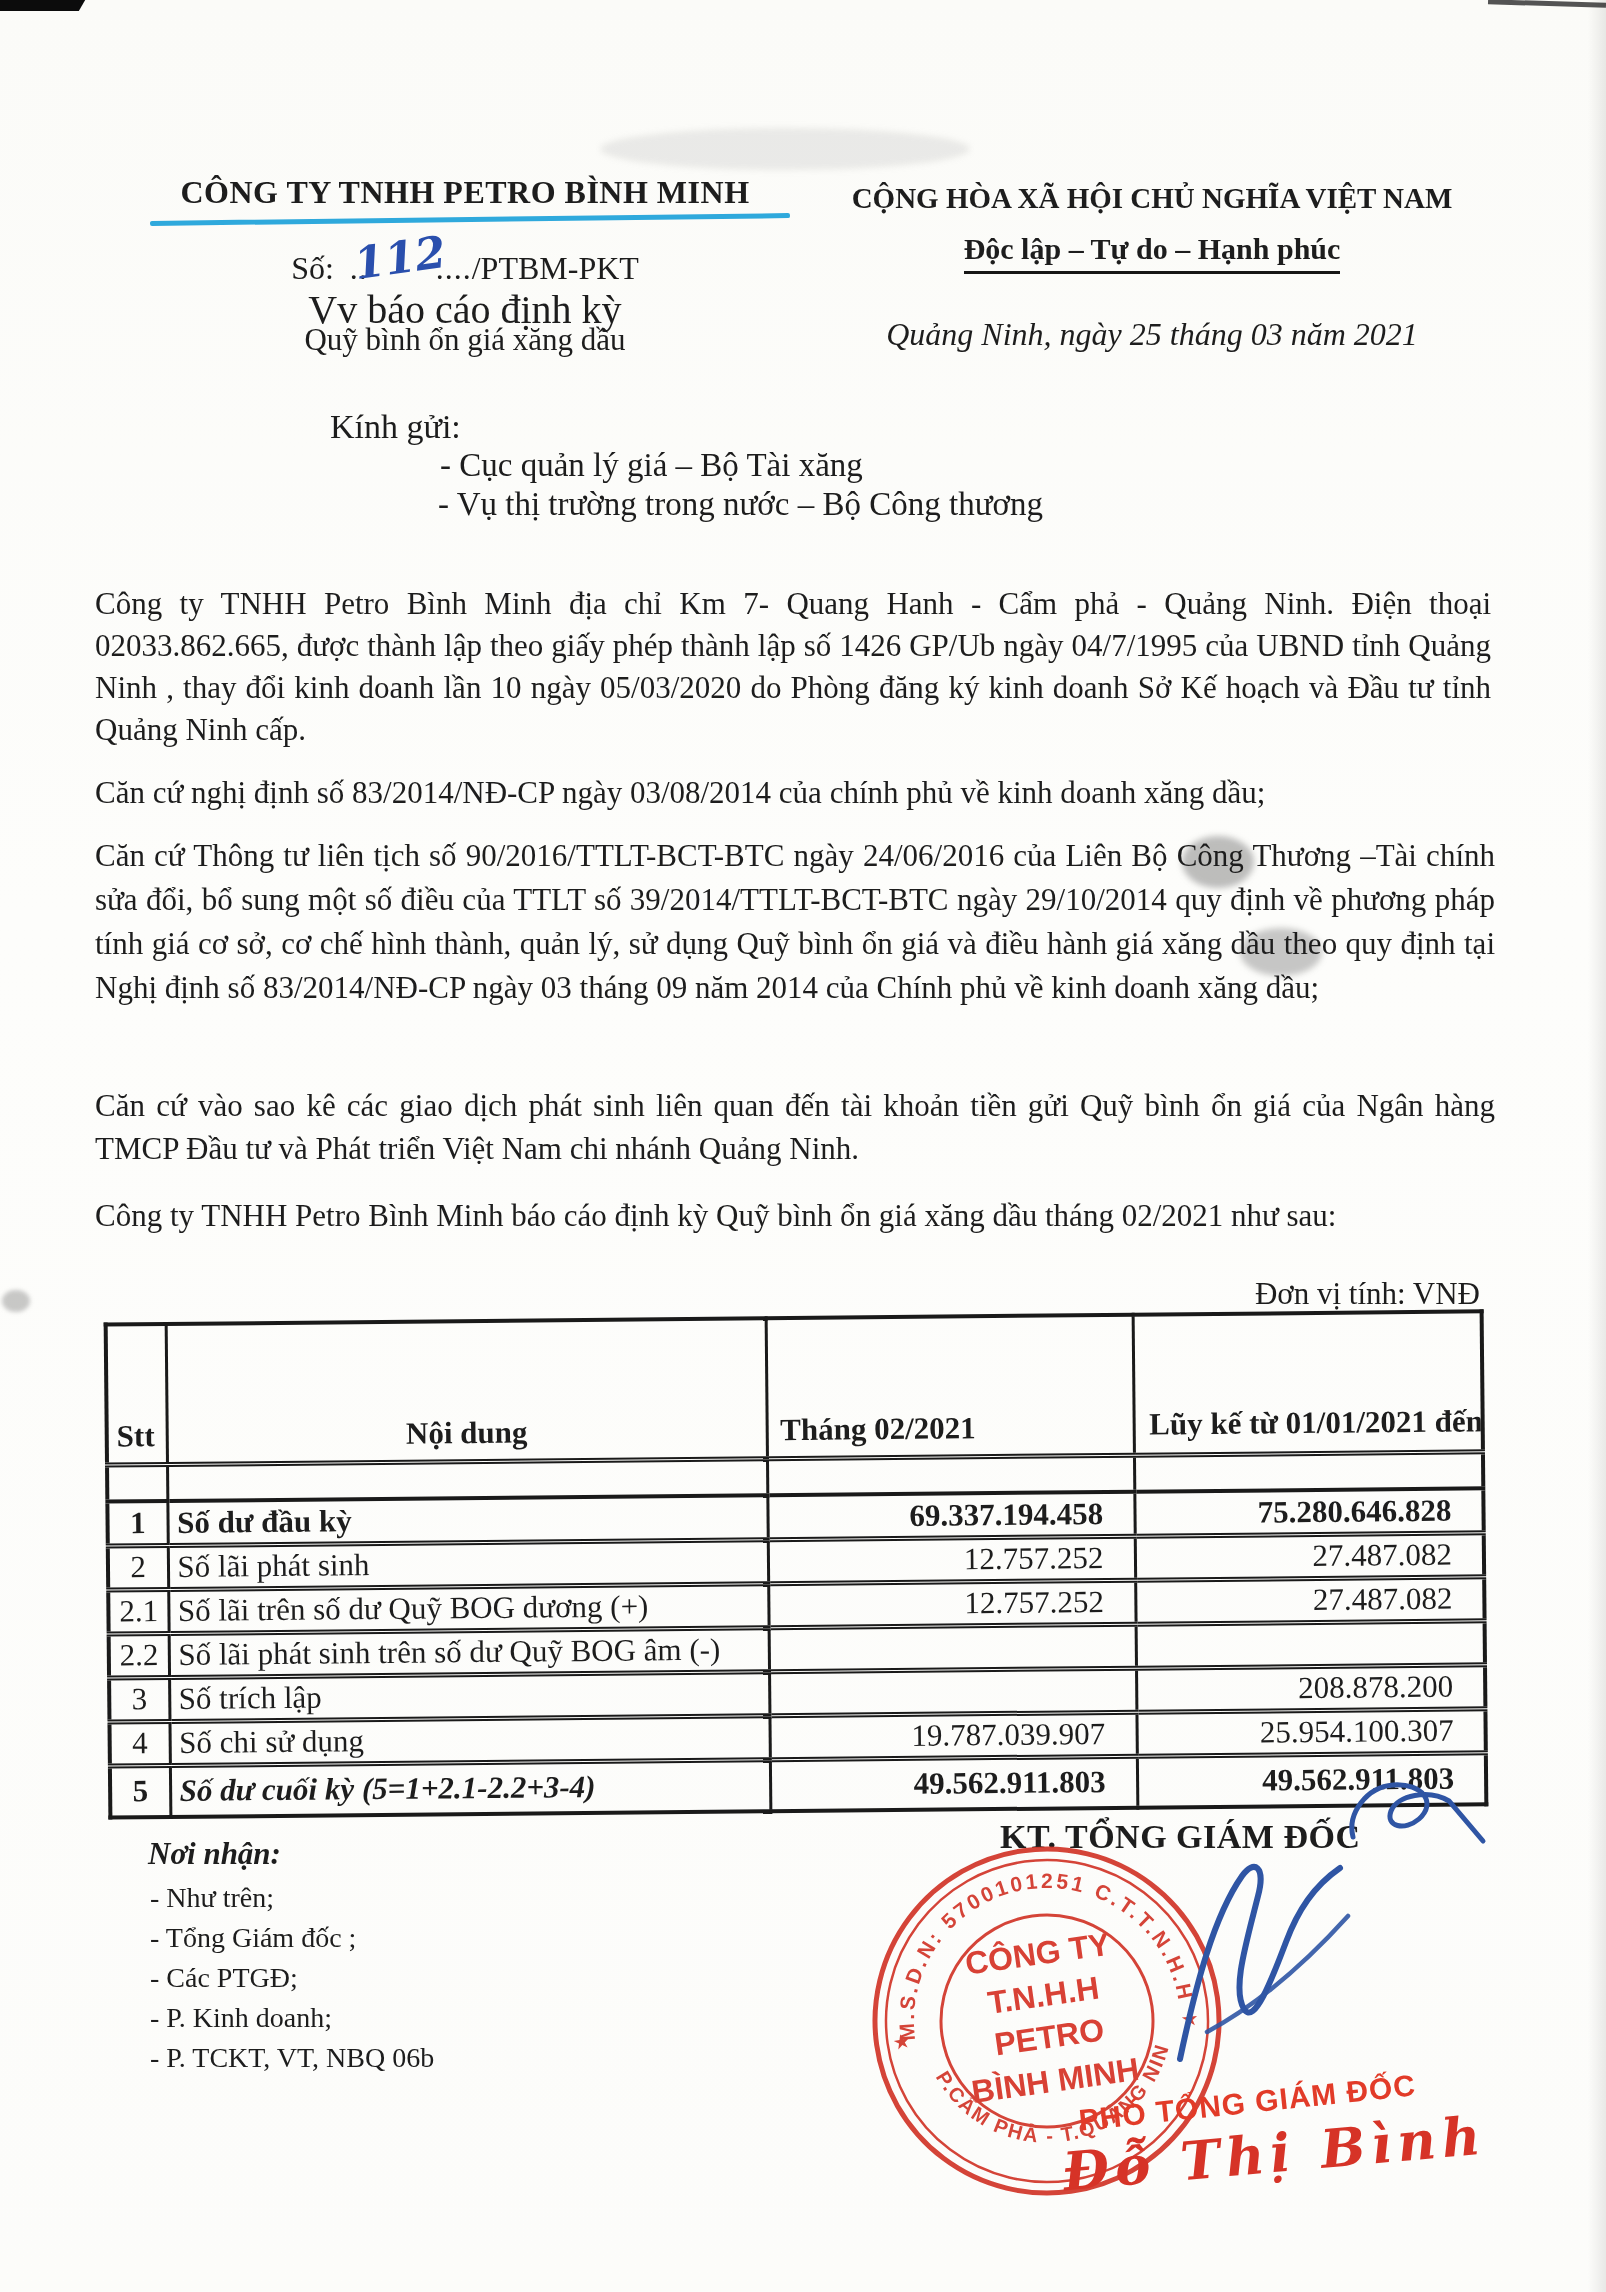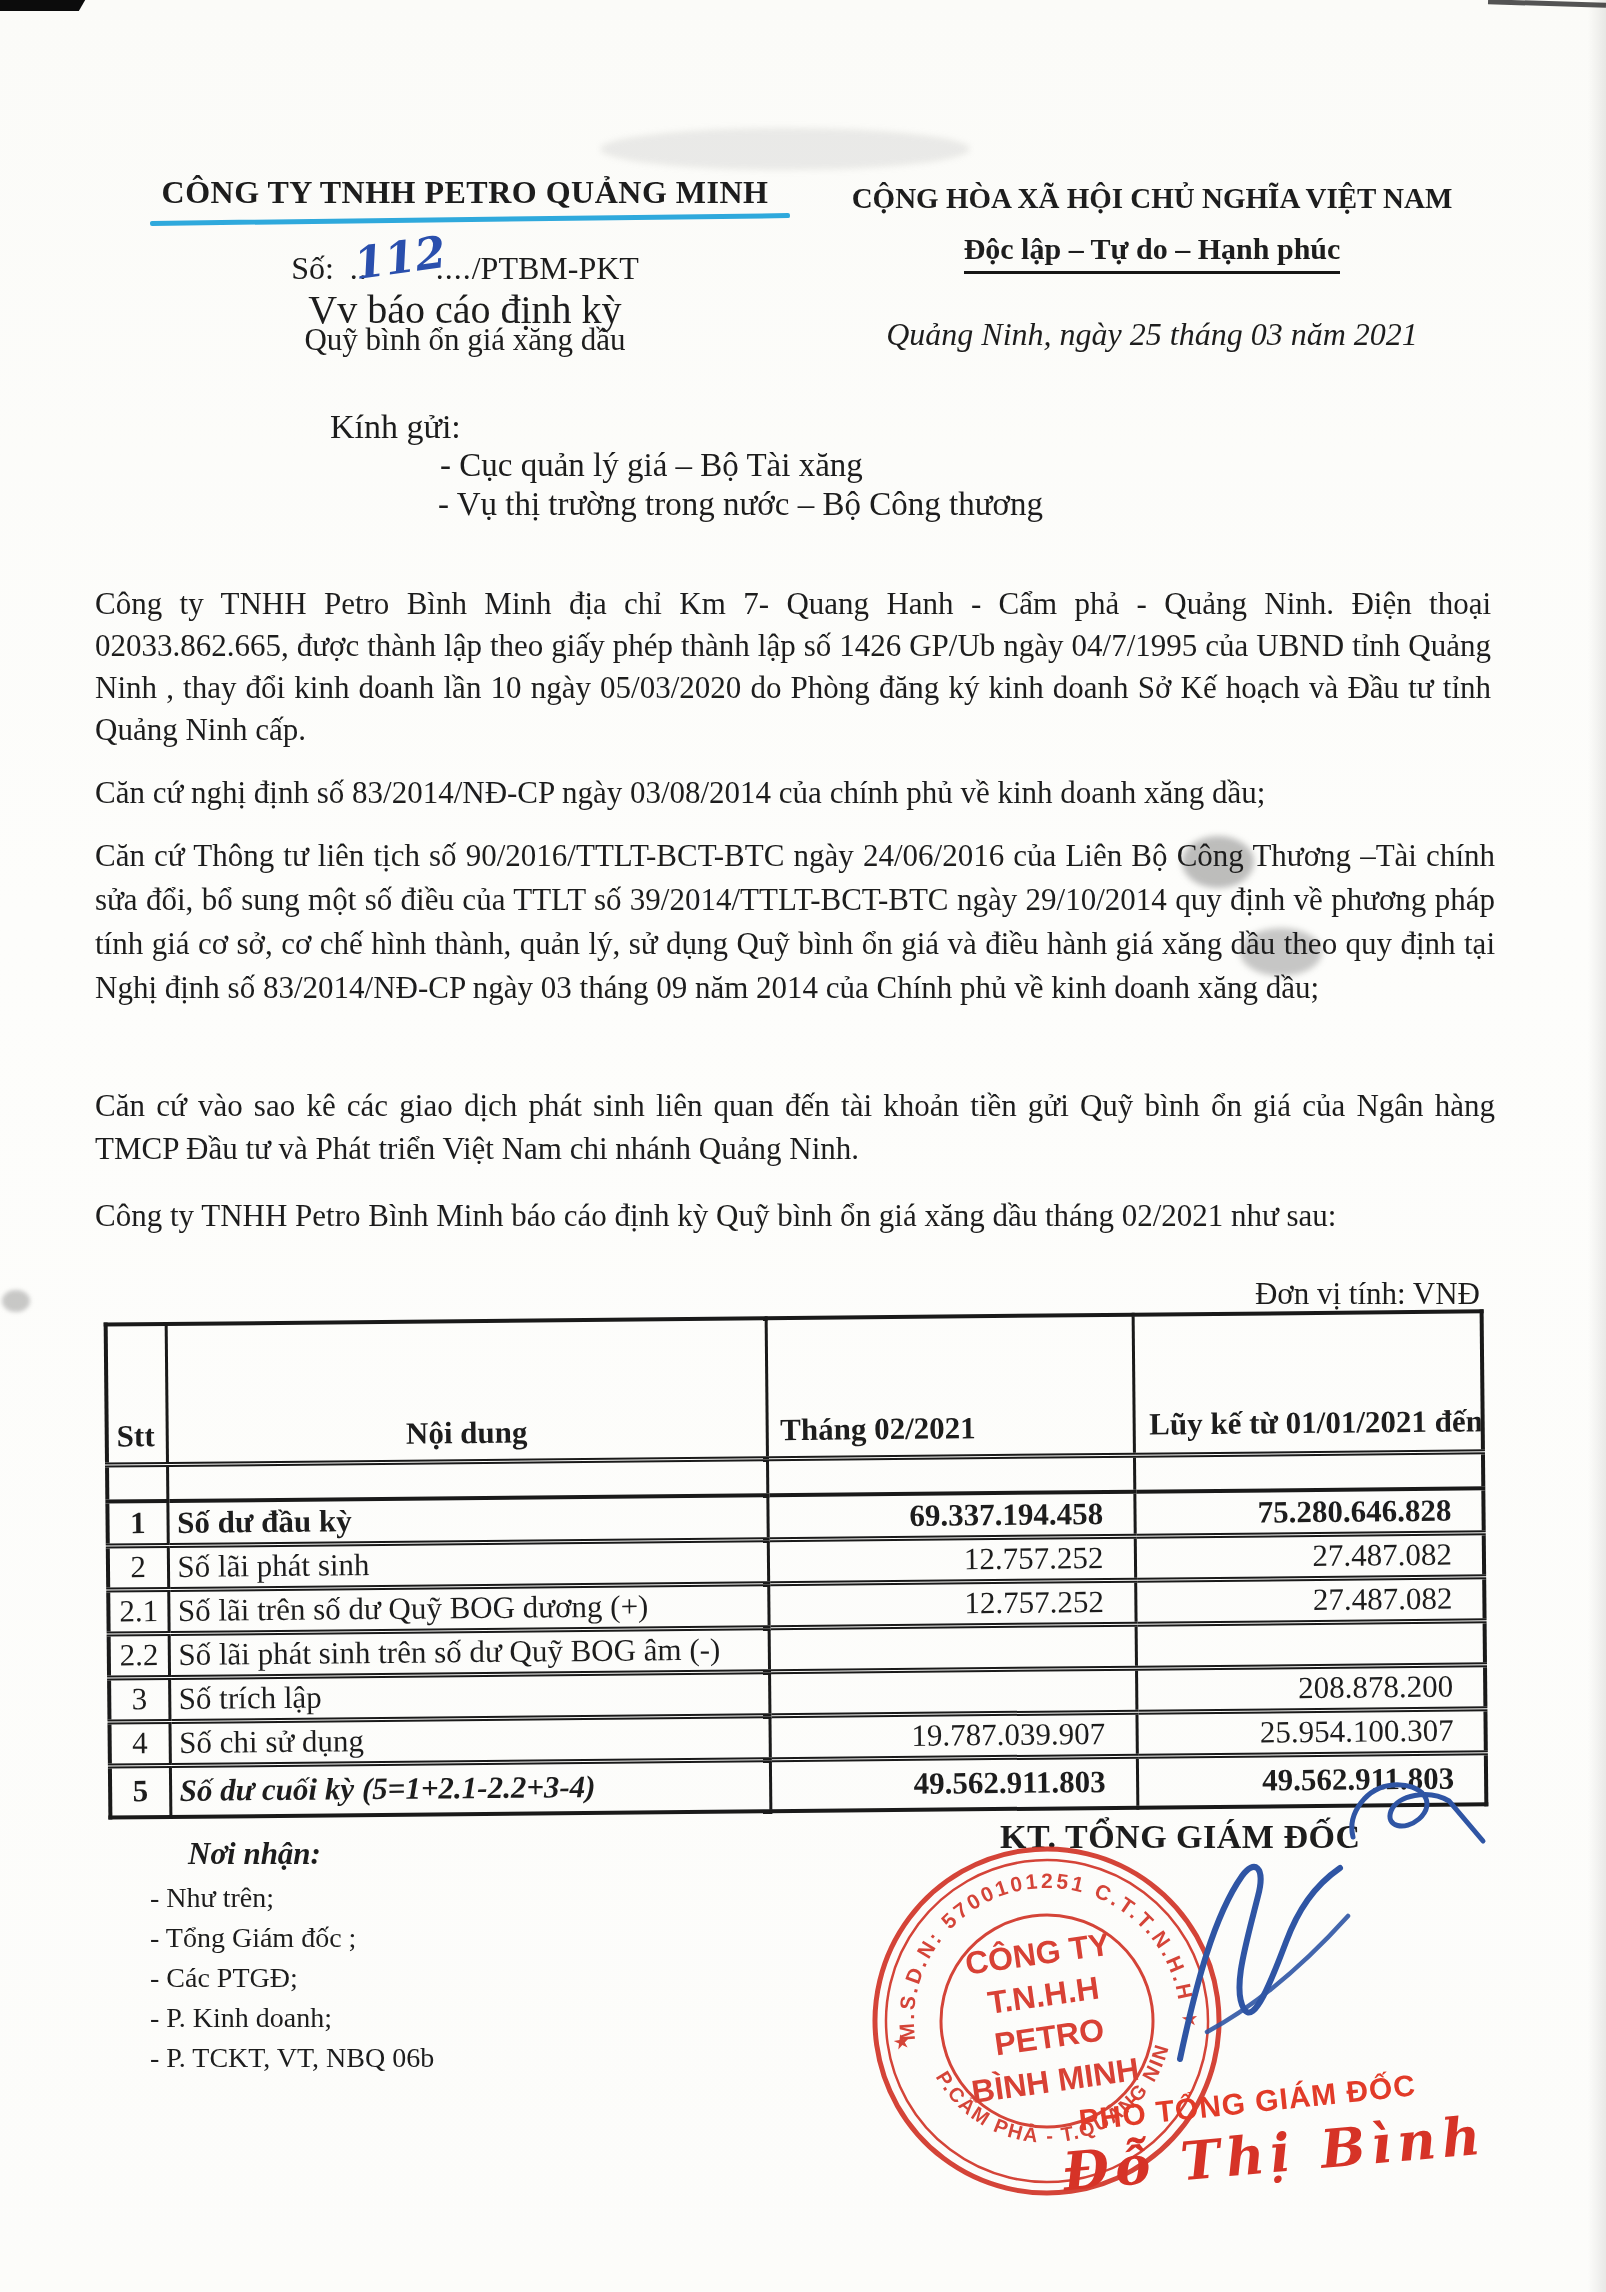--- a/index.html
+++ b/index.html
@@ -54,21 +54,21 @@
   tr.datarow td{border-bottom:5px double #1a1a1a;}
   tr.last td{border-bottom:none;}
   td.c-stt{text-align:center;}
   td.c-label{padding-left:8px;}
   td.c-num{text-align:right;padding-right:30px;}
   tr.bold-row td{font-weight:bold;}
   tr.total-row{height:52px;}
   tr.total-row td{font-weight:bold;}
   tr.total-row td.c-label{font-style:italic;}
   
-  .noi-nhan-label{left:148px;top:1836px;font-size:31px;font-weight:bold;font-style:italic;margin-left:40px;}
+  .noi-nhan-label{left:148px;top:1836px;font-size:31px;font-weight:bold;font-style:italic;}
   .noi-nhan-list{left:150px;top:1878px;font-size:28px;line-height:40px;}
   .sign-title{left:1000px;top:1818px;font-size:34px;font-weight:bold;letter-spacing:.5px;}
   .stamp-box{left:862px;top:1836px;width:370px;height:370px;opacity:.93;transform:rotate(-8deg);}
   .sig-flourish{left:1345px;top:1775px;}
   .sig-main{left:1152px;top:1854px;}
   .signer-role{left:1078px;top:2086px;font-size:30px;font-weight:bold;color:#e23b28;font-family:"Liberation Sans","DejaVu Sans",sans-serif;transform:rotate(-6deg);letter-spacing:1px;}
   .signer-name{left:1062px;top:2122px;font-size:53px;font-weight:bold;font-style:italic;color:#d63327;transform:rotate(-5deg);letter-spacing:6px;font-family:"DejaVu Serif",serif;}
   
   .corner-mark{left:0;top:0;width:88px;height:11px;background:#0c0c0c;transform:skewX(-30deg) translateX(-6px);}
   .top-right-line{left:1488px;top:1px;width:118px;height:5px;background:#2a2a2a;transform:rotate(1.6deg);opacity:.8;}
@@ -85,21 +85,21 @@
 <div class="page">
 
   <div class="abs corner-mark"></div>
   <div class="abs top-right-line"></div>
   <div class="abs right-shade"></div>
   <div class="abs smudge smudge-a"></div>
   <div class="abs smudge smudge-b"></div>
   <div class="abs smudge smudge-c"></div>
   <div class="abs smudge-d smudge"></div>
 
-  <div class="abs company-name">CÔNG TY TNHH PETRO QUẢNG MINH</div>
+  <div class="abs company-name">CÔNG TY TNHH PETRO BÌNH MINH</div>
   <div class="abs company-underline"></div>
   <div class="abs so-line"><span>Số:</span>&nbsp;&nbsp;<span class="dots">..</span><span class="hand-number">112</span><span class="dots">....</span><span>/PTBM-PKT</span></div>
   <div class="abs subject1">Vv báo cáo định kỳ</div>
   <div class="abs subject2">Quỹ bình ổn giá xăng dầu</div>
 
   <div class="abs national-title">CỘNG HÒA XÃ HỘI CHỦ NGHĨA VIỆT NAM</div>
   <div class="abs motto-wrap"><span class="motto">Độc lập – Tự do – Hạnh phúc</span></div>
   <div class="abs place-date">Quảng Ninh, ngày 25 tháng 03 năm 2021</div>
 
   <div class="abs kinh-gui">Kính gửi:</div>

